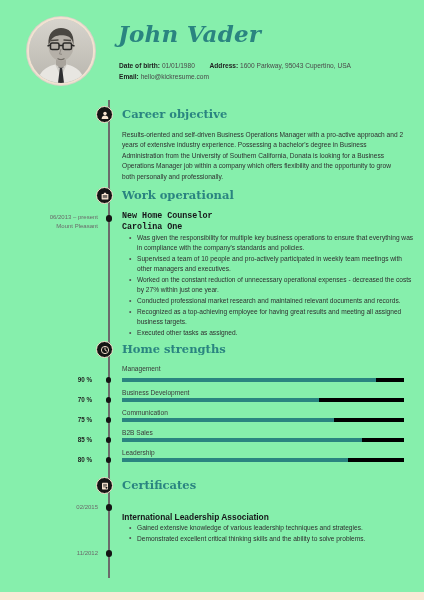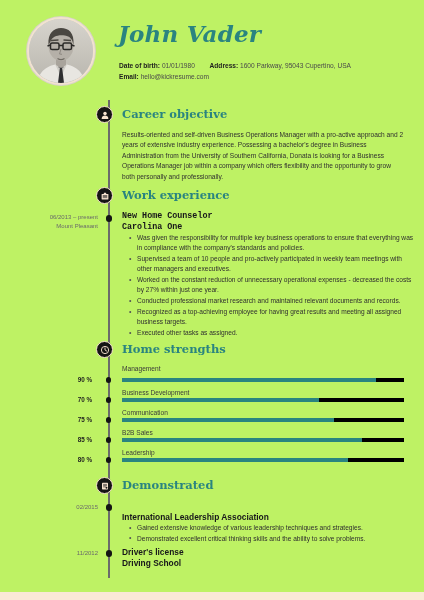--- a/index.html
+++ b/index.html
@@ -11,21 +11,21 @@
     height: 600px;
     background: #fae8d6;
     font-family: "Liberation Sans", sans-serif;
     overflow: hidden;
     position: relative;
   }
   .page {
     position: relative;
     width: 424px;
     height: 600px;
-    background: #bef264;
+    background: #86efac;
   }
 
   
   .spine {
     position: absolute;
     left: 108px;
     top: 100px;
     width: 1.5px;
     height: 478px;
     background: #6b6b6b;
@@ -289,21 +289,21 @@
   <div class="section-head" style="top:187px;">
     <div class="badge">
       <svg width="10" height="10" viewBox="0 0 16 16">
         <rect x="2.6" y="4.6" width="10.8" height="9" rx="1" fill="#f7e3cf"></rect>
         <rect x="6" y="2.6" width="4" height="2.2" rx="0.7" fill="#f7e3cf"></rect>
         <rect x="4.4" y="6.4" width="7.2" height="0.9" fill="#151515"></rect>
         <rect x="4.4" y="8.4" width="7.2" height="0.9" fill="#151515"></rect>
         <rect x="4.4" y="10.4" width="7.2" height="0.9" fill="#151515"></rect>
       </svg>
     </div>
-    <div class="sec-title">Work experience</div>
+    <div class="sec-title">Work operational</div>
   </div>
 
   <div class="entry-date" style="top:213px;">
     <span>06/2013 – present</span><br>
     <span>Mount Pleasant</span>
   </div>
   <div class="dot" style="top:215px;"></div>
   <div class="entry-title" style="top:211px;font-family:Liberation Mono, monospace;">
     <span>New Home Counselor</span><br>
     <span class="entry-sub">Carolina One</span>
@@ -363,35 +363,31 @@
   </div>
 
   <div class="section-head" style="top:477px;">
     <div class="badge">
       <svg width="10" height="10" viewBox="0 0 16 16">
         <rect x="3.2" y="2.6" width="9.6" height="10.8" rx="1" fill="#f7e3cf"></rect>
         <path d="M5.6 5.4 L10.4 5.4 M5.6 7.4 L10.4 7.4 M5.6 9.4 L8.8 9.4" stroke="#151515" stroke-width="0.95" stroke-linecap="round"></path>
         <circle cx="10.4" cy="10.8" r="1.5" fill="#151515"></circle>
       </svg>
     </div>
-    <div class="sec-title">Demonstrated</div>
+    <div class="sec-title">Certificates</div>
   </div>
 
   <div class="entry-date" style="top:503px;">02/2015</div>
   <div class="dot" style="top:504px;"></div>
   <div class="entry-title" style="top:501px;">
     <br>
     <span class="entry-sub">International Leadership Association</span>
   </div>
   <ul class="bullets" style="top:523px;">
     <li>Gained extensive knowledge of various leadership techniques and strategies.</li>
     <li>Demonstrated excellent critical thinking skills and the ability to solve problems.</li>
   </ul>
 
   <div class="entry-date" style="top:549px;">11/2012</div>
   <div class="dot" style="top:550px;"></div>
-  <div class="entry-title" style="top:547px;">
-    <span>Driver's license</span><br>
-    <span class="entry-sub">Driving School</span>
-  </div>
 
   <div class="bottom-strip"></div>
 </div>
 
 </body></html>

